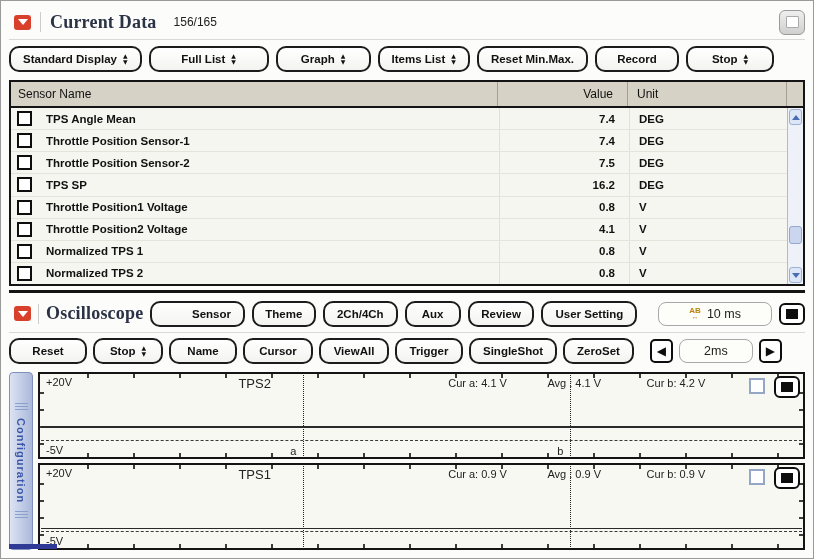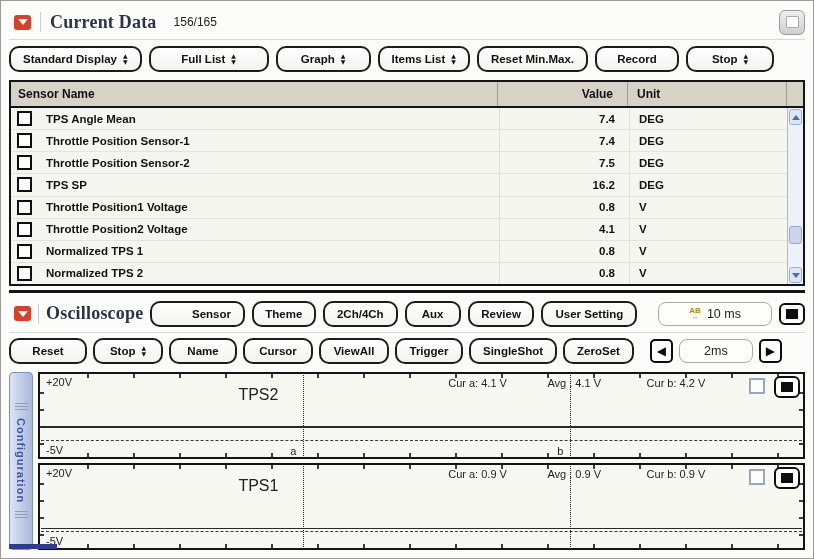--- a/index.html
+++ b/index.html
@@ -27,21 +27,21 @@
   .winbtn{margin-left:auto;width:24px;height:23px;border:1px solid #9a9a9a;border-radius:6px;
     background:linear-gradient(#efefef,#cfcfcf);display:flex;align-items:center;justify-content:center;}
   .winbtn::after{content:"";width:11px;height:10px;background:#fff;border:1px solid #aaa;border-radius:1px;}
   .blackbtn{width:26px;height:22px;border:2px solid #0d0d0d;border-radius:6px;background:#fff;
     display:flex;align-items:center;justify-content:center;box-sizing:border-box;flex:0 0 auto;}
   .blackbtn::after{content:"";width:12px;height:10px;background:#0d0d0d;}
   
   .cd-toolbar{display:flex;align-items:center;gap:7px;height:38px;padding:0 0 0 8px;}
   .table{margin:2px 8px 0;border:2px solid #141414;height:202px;display:flex;flex-direction:column;background:#f6f6f0;}
   .thead{display:flex;align-items:center;background:#d6d2c6;border-bottom:2px solid #141414;height:24px;flex:0 0 auto;
-    font-size:12px;font-weight:bold;}
+    font-size:12px;font-weight:normal;}
   .col-name{flex:1;padding-left:7px;}
   .thead .col-name{border-right:1px solid #a49f93;height:100%;display:flex;align-items:center;}
   .col-value{width:130px;text-align:right;padding-right:14px;box-sizing:border-box;}
   .thead .col-value{border-right:1px solid #a49f93;height:100%;display:flex;align-items:center;justify-content:flex-end;}
   .col-unit{width:158px;padding-left:9px;box-sizing:border-box;}
   .col-corner{width:16px;height:100%;border-left:1px solid #a49f93;}
   .tbody{position:relative;flex:1;}
   .rows{display:flex;flex-direction:column;height:100%;margin-right:16px;}
   .trow{flex:1;display:flex;align-items:center;border-bottom:1px solid #e4e4da;font-size:11.5px;font-weight:bold;background:#f6f6f0;}
   .trow:last-child{border-bottom:none;}
@@ -75,21 +75,21 @@
   .channels{flex:1;display:flex;flex-direction:column;gap:4px;}
   .channel{position:relative;flex:1;background:#f8f8f3;border:2px solid #141414;box-sizing:border-box;}
   .ticks-h{position:absolute;left:3px;right:3px;height:4px;}
   .ticks-h.t{top:0;background:repeating-linear-gradient(90deg,transparent 0 44px,#3c3c3c 44px 46px);}
   .ticks-h.b{bottom:0;background:repeating-linear-gradient(90deg,transparent 0 44px,#3c3c3c 44px 46px);}
   .ticks-v{position:absolute;top:3px;bottom:3px;width:4px;}
   .ticks-v.l{left:0;background:repeating-linear-gradient(180deg,transparent 0 15px,#3c3c3c 15px 17px);}
   .ticks-v.r{right:0;background:repeating-linear-gradient(180deg,transparent 0 15px,#3c3c3c 15px 17px);}
   .vmax{position:absolute;top:2px;left:6px;font-size:11px;color:#222;}
   .vmin{position:absolute;bottom:1px;left:6px;font-size:11px;color:#222;}
-  .ch-name{position:absolute;top:12px;left:26%;font-size:16px;color:#222;}
+  .ch-name{position:absolute;top:2px;left:26%;font-size:13px;color:#222;}
   .sigline{position:absolute;left:1px;right:1px;border-top:2px solid #2a2a2a;}
   .zeroline{position:absolute;left:1px;right:1px;border-top:1px dashed #3a3a3a;}
   .cursorline{position:absolute;top:1px;bottom:1px;width:0;border-left:1.5px dotted #222;}
   .cur-a{left:34.5%;} .cur-b{left:69.5%;}
   .cursor-tag{position:absolute;bottom:0;font-size:11px;color:#222;}
   .tag-a{left:32.8%;} .tag-b{left:67.8%;}
   .readout{position:absolute;top:3px;font-size:11px;color:#222;white-space:nowrap;}
   .r-a{left:53.5%;} .r-avg{left:66.5%;} .r-b{left:79.5%;}
   .ch-cbx{position:absolute;top:4px;right:38px;width:12px;height:12px;border:2px solid #95a7c6;background:#fff;box-sizing:content-box;}
   .ch-black{position:absolute;top:2px;right:3px;}

